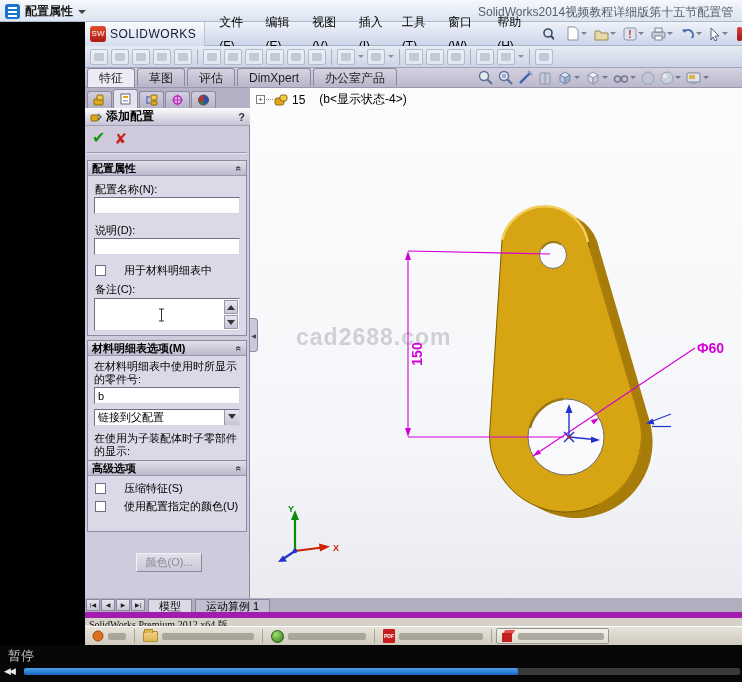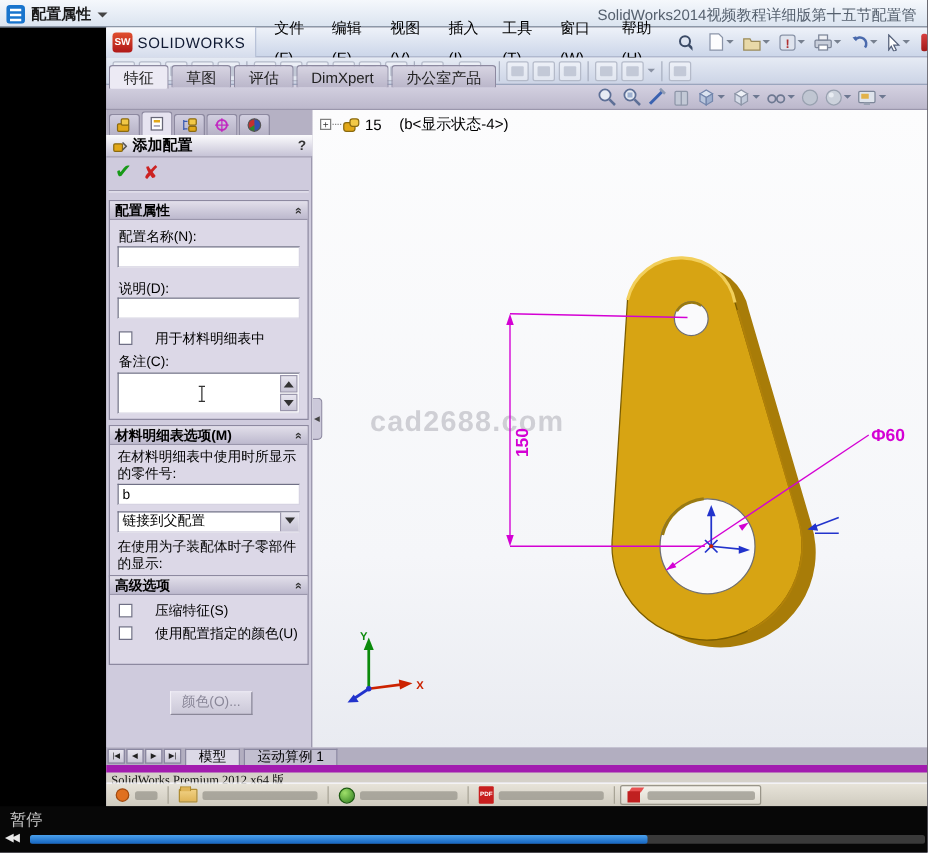--- a/index.html
+++ b/index.html
@@ -17,21 +17,21 @@
     white-space:nowrap; overflow:hidden; }
 
   
   .sw { position:absolute; left:85px; top:22px; width:657px; height:623px; background:#c8c4d6; }
 
   .menubar { position:absolute; left:0; top:0; width:657px; height:24px;
     background:linear-gradient(#eef2f9,#ccd6e9); border-bottom:1px solid #a8b4cc; display:flex; align-items:center; }
   .brand { display:flex; align-items:center; gap:4px; padding:0 8px 0 5px; height:24px;
     background:linear-gradient(#f8fafd,#d5dcEC); border-right:1px solid #b8c2d8; }
   .sw-logo { width:16px; height:16px; background:linear-gradient(#e05030,#b01818); border-radius:3px;
-    color:#fff; font-size:8px; font-weight:bold; display:flex; align-items:center; justify-content:center; }
+    color:#fff; font-size:8px; font-weight:normal; display:flex; align-items:center; justify-content:center; }
   .brand-name { font-size:12px; font-weight:normal; color:#101a33; letter-spacing:0.5px; }
   .menus { display:flex; height:24px; align-items:center; margin-left:6px; }
   .menu { font-size:12px; color:#000; padding:0 8px; line-height:24px; cursor:default; }
   .qsearch { margin-left:6px; }
   .quick { display:flex; align-items:center; gap:3px; margin-left:10px; }
   .qi { display:flex; align-items:center; gap:1px; padding:1px 2px; }
   .qi .caret { width:0; height:0; border:3px solid transparent; border-top-color:#77808f; margin-top:3px; }
   .pill { width:5px; height:14px; background:linear-gradient(#d84040,#a01818); border-radius:2px; margin-left:4px; }
 
   .toolbar2 { position:absolute; left:0; top:24px; width:657px; height:22px;
@@ -39,21 +39,21 @@
     display:flex; align-items:center; padding-left:5px; gap:3px; }
   .tb2-icon { width:18px; height:16px; border:1px solid #b4bac9; border-radius:2px;
     background:rgba(255,255,255,.38); position:relative; }
   .tb2-icon::after { content:""; position:absolute; left:3px; top:3px; width:10px; height:8px;
     background:#c3c9d7; border-radius:1px; }
   .tb2-sep { width:1px; height:16px; background:#a8afc0; margin:0 2px; }
   .tb2-caret { width:0; height:0; border:3px solid transparent; border-top-color:#8a92a3; margin-top:3px; }
 
   .tabsrow { position:absolute; left:0; top:46px; width:657px; height:20px;
     background:linear-gradient(#d4d1e1,#bcb8cc); border-bottom:1px solid #9a96ac; }
-  .ctabs { position:absolute; left:2px; bottom:16px; display:flex;margin-top:20px; }
+  .ctabs { position:absolute; left:2px; bottom:0; display:flex;margin-top:20px; }
   .ctab { height:18px; line-height:18px; font-size:12px; color:#222; padding:0 11px;
     background:linear-gradient(#d7d4e2,#bab6ca); border:1px solid #8d89a0; border-bottom:none;
     border-radius:3px 3px 0 0; margin-right:2px; }
   .ctab.active { background:#eceaf4; height:19px; line-height:19px; }
   .headsup { position:absolute; left:393px; top:2px; display:flex; align-items:center; gap:5px; }
   .hu { display:flex; align-items:center; gap:1px; }
   .hu .caret { width:0; height:0; border:3px solid transparent; border-top-color:#6d7891; margin-top:3px; }
 
   
   .main { position:absolute; left:0; top:66px; width:657px; height:510px; }

